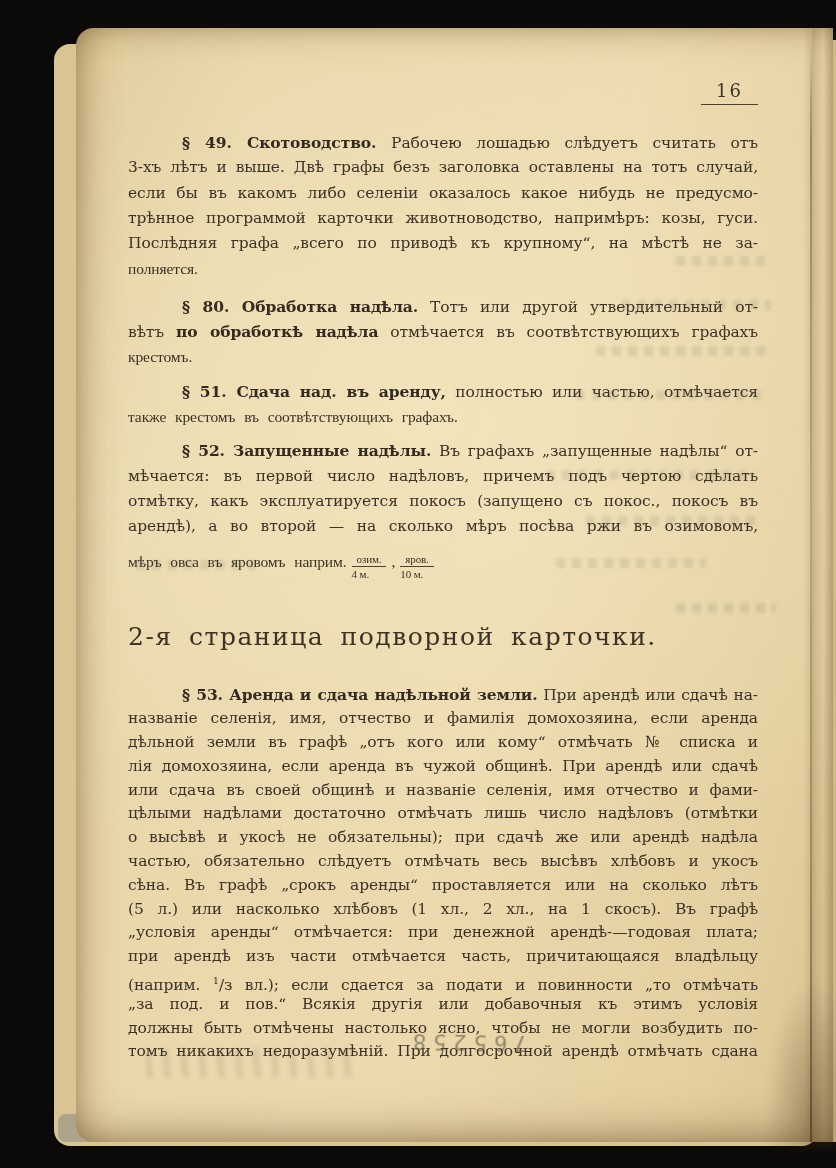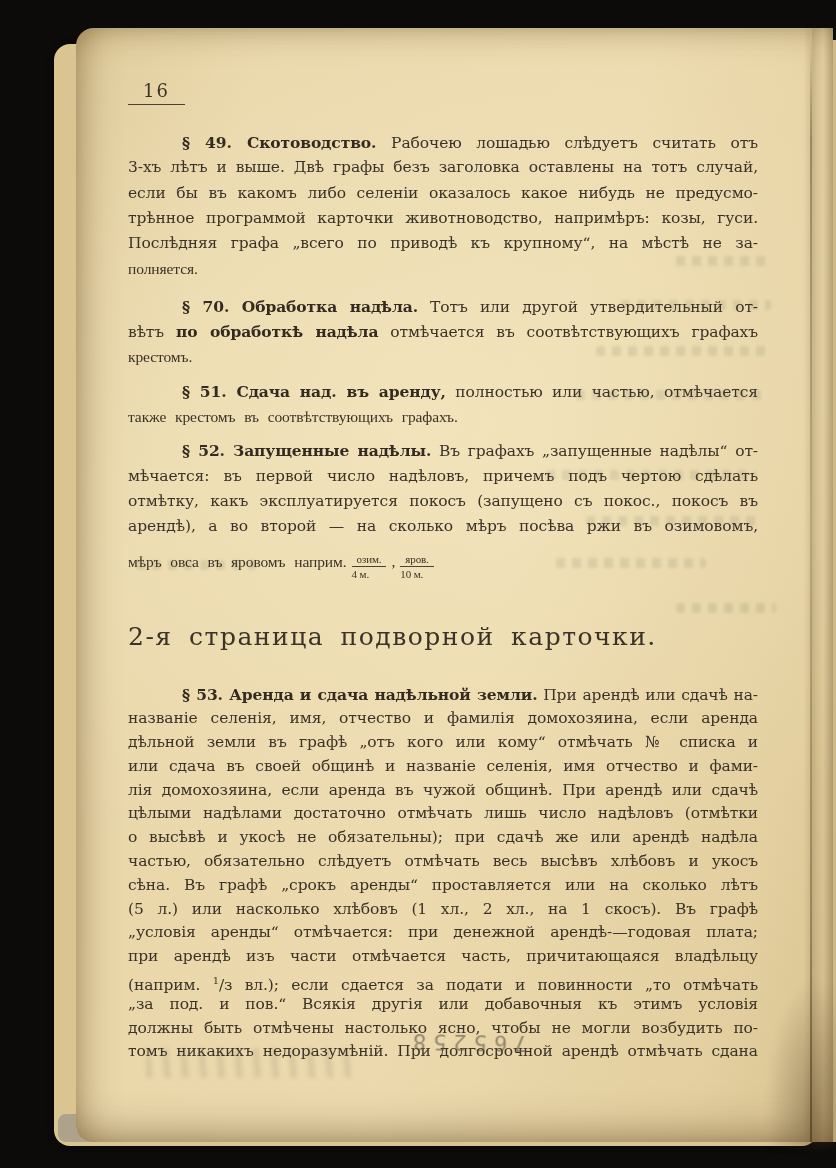--- a/index.html
+++ b/index.html
@@ -53,21 +53,21 @@
   .fold-shadow{
     position:absolute;left:690px;top:950px;width:70px;height:170px;
     background:radial-gradient(ellipse at 70% 80%, rgba(70,48,20,.38), rgba(0,0,0,0) 70%);
     filter:blur(3px);
   }
   
   .content{
     position:absolute;left:52px;top:52px;width:630px;
     color:#3b3228;
   }
-  .page-num-wrap{text-align:left;margin-bottom:25px;}
+  .page-num-wrap{text-align:right;margin-bottom:25px;}
   .page-num{
     display:inline-block;font-size:18px;letter-spacing:2px;
     padding:0 15px 3px 15px;border-bottom:1.6px solid #4a4034;
   }
   .para{margin:0;}
   .p49{margin-bottom:12px;}
   .p50{margin-bottom:9px;}
   .p51{margin-bottom:9px;}
   .p52{margin-bottom:0;}
   .line{
@@ -143,21 +143,21 @@
     <div class="blockA">
         <div class="para p49">
           <div class="line ind"><span class="b">§ 49. Скотоводство.</span><span> Рабочею лошадью слѣдуетъ считать отъ</span></div>
           <div class="line"><span>3-хъ лѣтъ и выше. Двѣ графы безъ заголовка оставлены на тотъ случай,</span></div>
           <div class="line"><span>если бы въ какомъ либо селеніи оказалось какое нибудь не предусмо-</span></div>
           <div class="line"><span>трѣнное программой карточки животноводство, напримѣръ: козы, гуси.</span></div>
           <div class="line"><span>Послѣдняя графа „всего по приводѣ къ крупному“, на мѣстѣ не за-</span></div>
           <div class="line noj"><span>полняется.</span></div>
         </div>
         <div class="para p50">
-          <div class="line ind"><span class="b">§ 70. Обработка надѣла.</span><span> Тотъ или другой утвердительный от-</span></div>
+          <div class="line ind"><span class="b">§ 80. Обработка надѣла.</span><span> Тотъ или другой утвердительный от-</span></div>
           <div class="line"><span>вѣтъ </span><span class="b">по обработкѣ надѣла</span><span> отмѣчается въ соотвѣтствующихъ графахъ</span></div>
           <div class="line noj"><span>крестомъ.</span></div>
         </div>
         <div class="para p51">
           <div class="line ind"><span class="b">§ 51. Сдача над. въ аренду,</span><span> полностью или частью, отмѣчается</span></div>
           <div class="line noj"><span>также крестомъ въ соотвѣтствующихъ графахъ.</span></div>
         </div>
         <div class="para p52">
           <div class="line ind"><span class="b">§ 52. Запущенные надѣлы.</span><span> Въ графахъ „запущенные надѣлы“ от-</span></div>
           <div class="line"><span>мѣчается: въ первой число надѣловъ, причемъ подъ чертою сдѣлать</span></div>
@@ -167,22 +167,22 @@
         </div>
       </div>
 
     <div class="subtitle">2-я страница подворной карточки.</div>
 
     <div class="blockB">
         <div class="para p53">
           <div class="line ind"><span class="b">§ 53. Аренда и сдача надѣльной земли.</span><span> При арендѣ или сдачѣ на-</span></div>
           <div class="line"><span>названіе селенія, имя, отчество и фамилія домохозяина, если аренда</span></div>
           <div class="line"><span>дѣльной земли въ графѣ „отъ кого или кому“ отмѣчать № списка и</span></div>
+          <div class="line"><span>лія домохозяина, если аренда въ чужой общинѣ. При арендѣ или сдачѣ</span></div>
           <div class="line"><span>или сдача въ своей общинѣ и названіе селенія, имя отчество и фами-</span></div>
-          <div class="line"><span>лія домохозяина, если аренда въ чужой общинѣ. При арендѣ или сдачѣ</span></div>
           <div class="line"><span>цѣлыми надѣлами достаточно отмѣчать лишь число надѣловъ (отмѣтки</span></div>
           <div class="line"><span>о высѣвѣ и укосѣ не обязательны); при сдачѣ же или арендѣ надѣла</span></div>
           <div class="line"><span>частью, обязательно слѣдуетъ отмѣчать весь высѣвъ хлѣбовъ и укосъ</span></div>
           <div class="line"><span>сѣна. Въ графѣ „срокъ аренды“ проставляется или на сколько лѣтъ</span></div>
           <div class="line"><span>(5 л.) или насколько хлѣбовъ (1 хл., 2 хл., на 1 скосъ). Въ графѣ</span></div>
           <div class="line"><span>„условія аренды“ отмѣчается: при денежной арендѣ-—годовая плата;</span></div>
           <div class="line"><span>при арендѣ изъ части отмѣчается часть, причитающаяся владѣльцу</span></div>
           <div class="line"><span>(наприм. </span><span class="sup">1</span><span>/з вл.); если сдается за подати и повинности „то отмѣчать</span></div>
           <div class="line"><span>„за под. и пов.“ Всякія другія или добавочныя къ этимъ условія</span></div>
           <div class="line"><span>должны быть отмѣчены настолько ясно, чтобы не могли возбудить по-</span></div>

